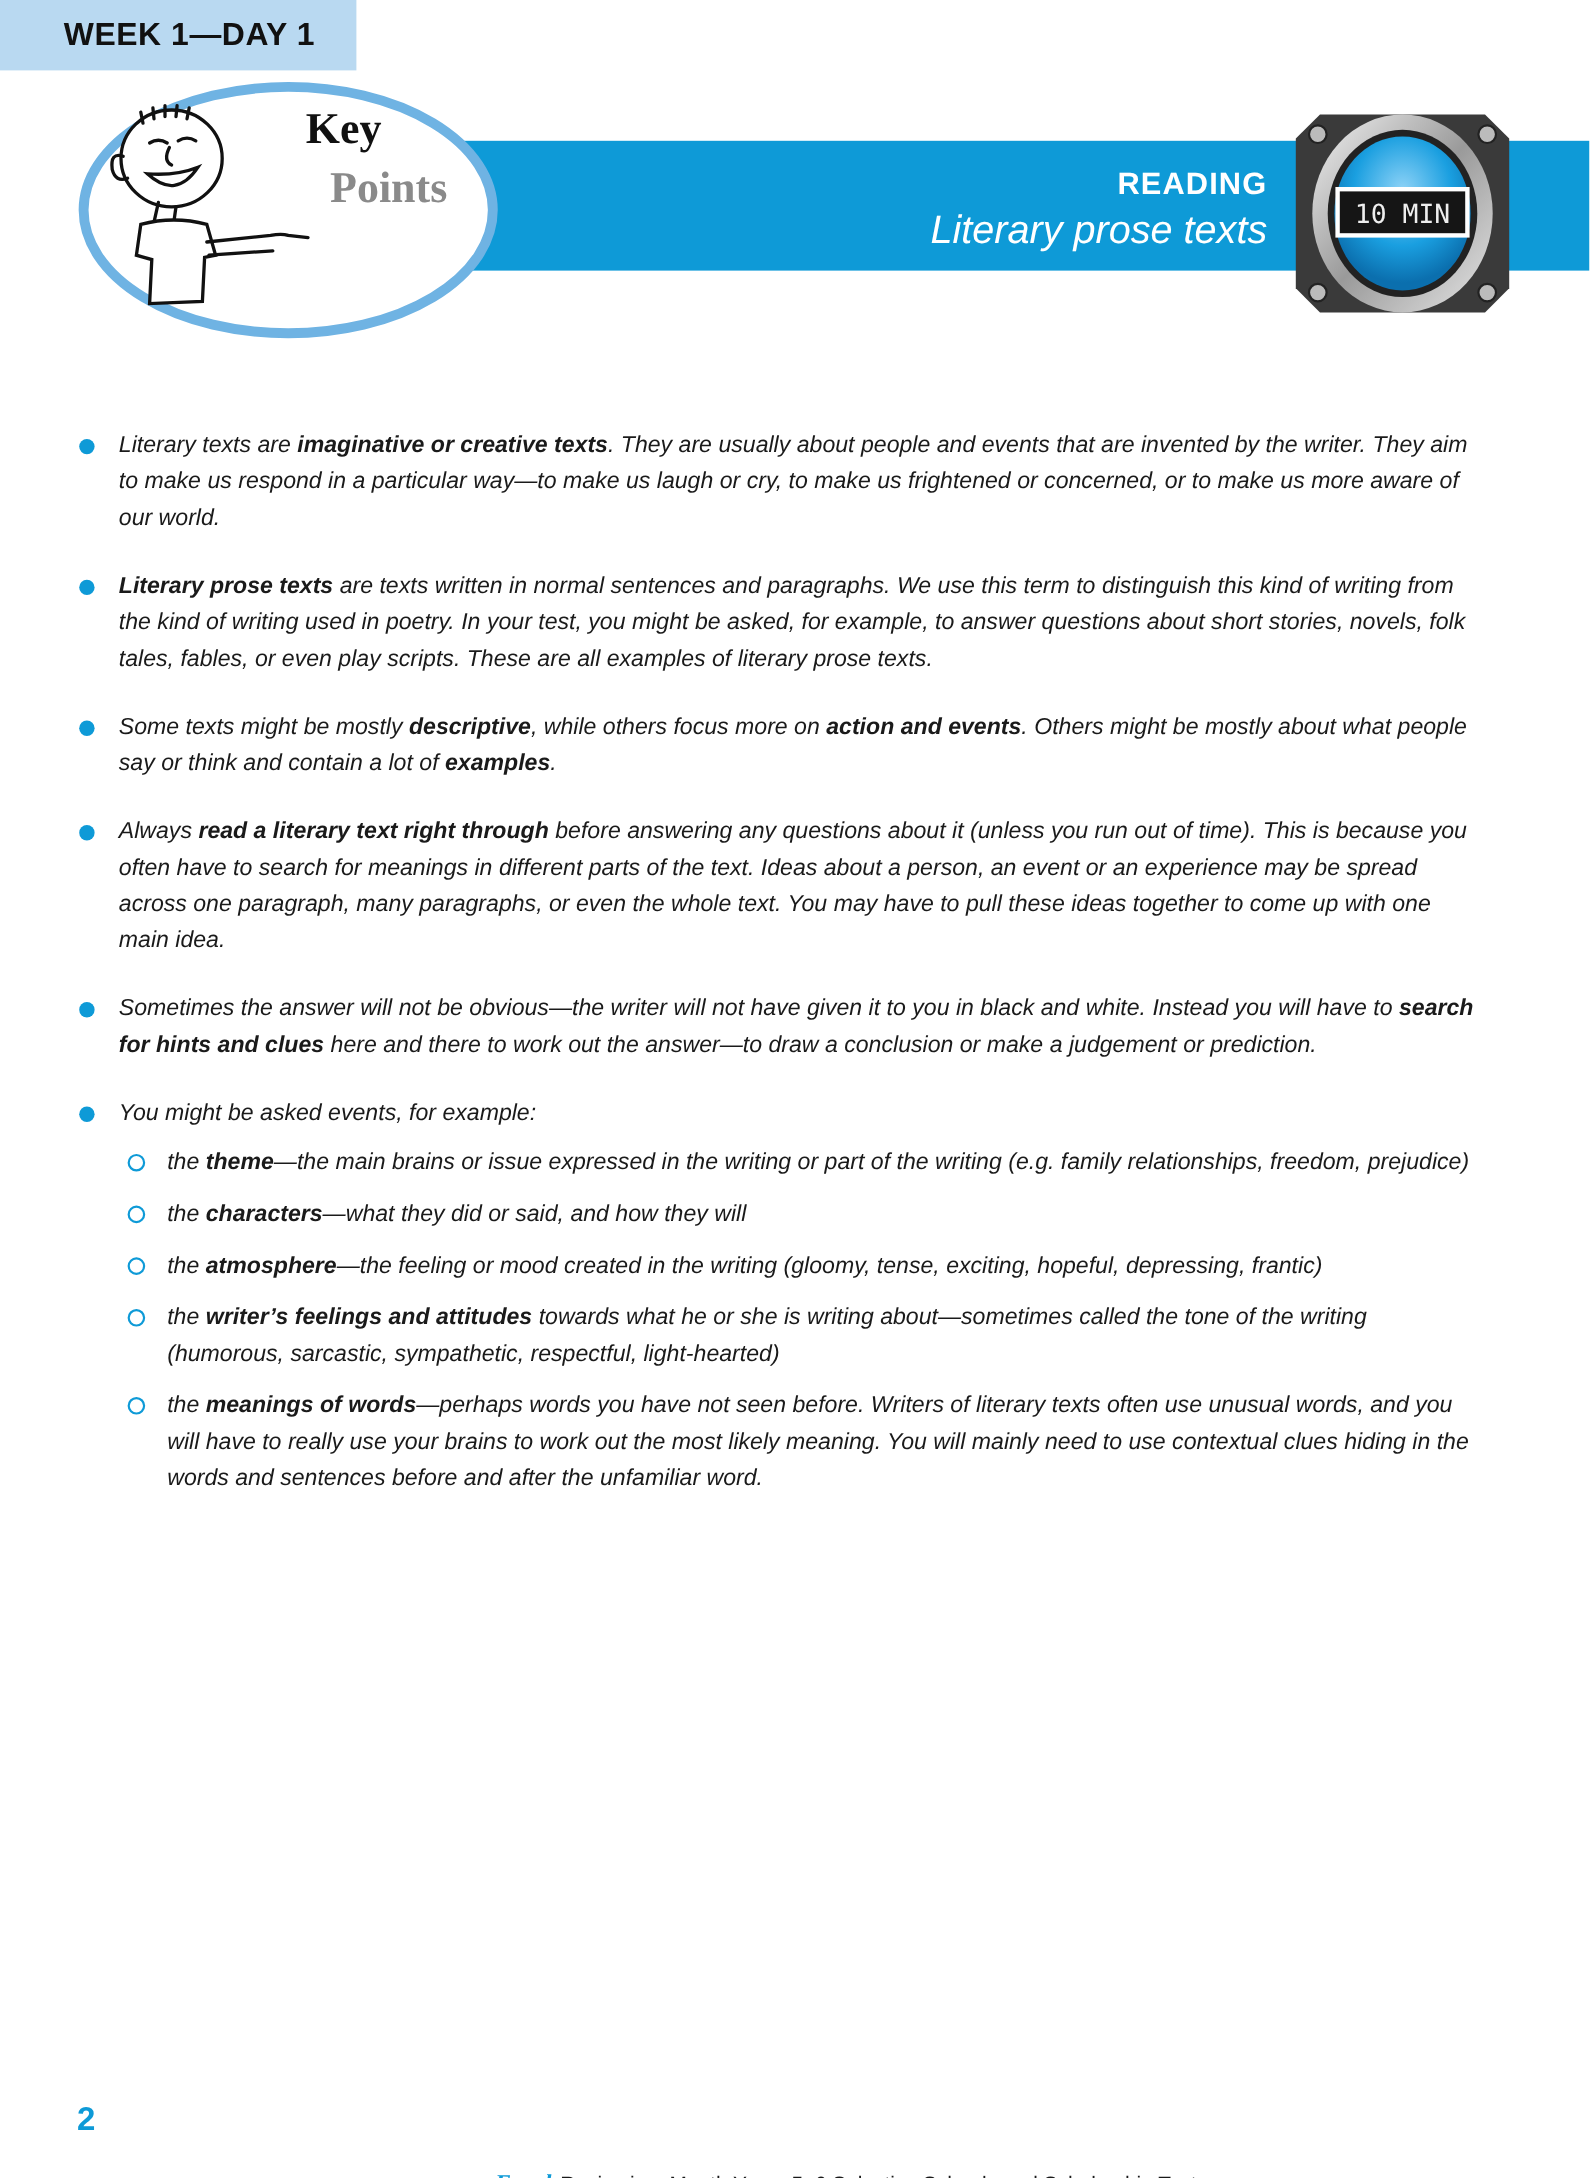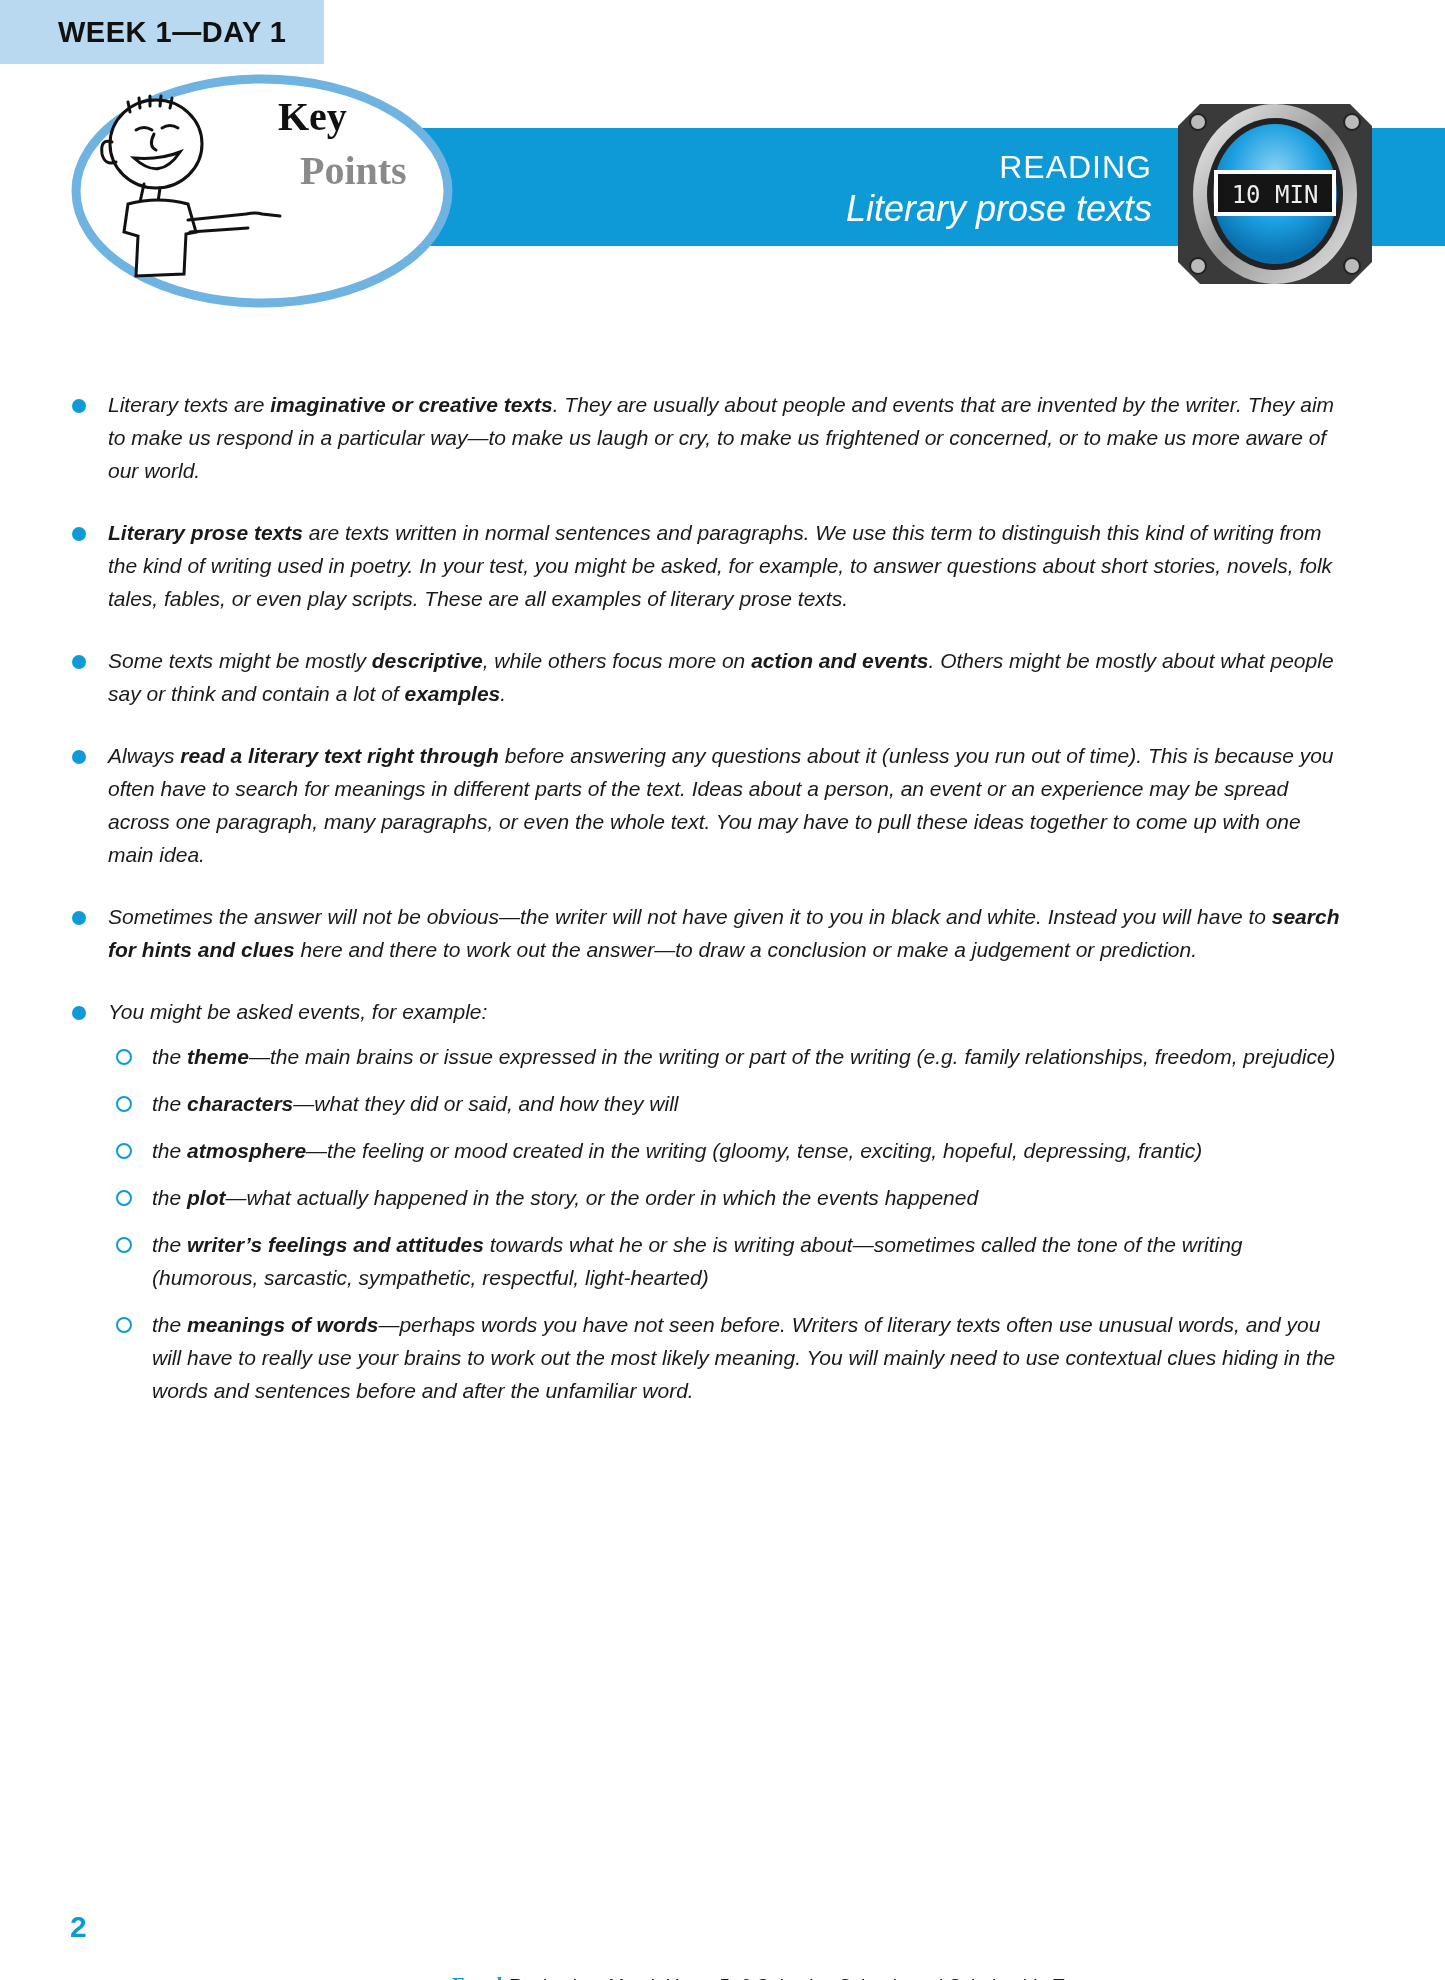--- a/index.html
+++ b/index.html
@@ -16,21 +16,21 @@
     margin-left:58px; font-weight:bold; font-size:29px; color:#111;
     letter-spacing:0.5px;
   }
   .banner {
     position:absolute; left:380px; top:128px; width:1065px; height:118px;
     background:#0e9ad7;
   }
   .banner-text {
     position:absolute; right:293px; top:146px; text-align:right; color:#fff;
   }
-  .banner-title { font-size:32px; font-weight:normal; letter-spacing:1px; line-height:42px; }
+  .banner-title { font-size:28px; font-weight:bold; letter-spacing:1px; line-height:42px; }
   .banner-sub { font-size:36px; font-style:italic; line-height:42px; }
   .keypoints {
     position:absolute; left:70px; top:72px; width:385px; height:238px;
   }
   .timer { position:absolute; left:1170px; top:94px; width:210px; height:200px; }
 
   .content {
     position:absolute; left:70px; top:388px; width:1270px;
     font-size:21px; line-height:33px; color:#1a1a1a;font-style:italic;
   }
@@ -149,24 +149,20 @@
         <div class="sub">
           <span class="ring"></span>
           <div><span>the </span><b>characters</b><span>—what they did or said, and how they will</span></div>
         </div>
         <div class="sub">
           <span class="ring"></span>
           <div><span>the </span><b>atmosphere</b><span>—the feeling or mood created in the writing (gloomy, tense, exciting, hopeful, depressing, frantic)</span></div>
         </div>
         <div class="sub">
           <span class="ring"></span>
-          <div><span>the </span><b>plot</b><span>—what actually happened in the story, or the order in which the events happened</span></div>
-        </div>
-        <div class="sub">
-          <span class="ring"></span>
           <div><span>the </span><b>writer’s feelings and attitudes</b><span> towards what he or she is writing about—sometimes called the tone of the writing (humorous, sarcastic, sympathetic, respectful, light-hearted)</span></div>
         </div>
         <div class="sub">
           <span class="ring"></span>
           <div><span>the </span><b>meanings of words</b><span>—perhaps words you have not seen before. Writers of literary texts often use unusual words, and you will have to really use your brains to work out the most likely meaning. You will mainly need to use contextual clues hiding in the words and sentences before and after the unfamiliar word.</span></div>
         </div>
       </div>
     </div>
   </div>
 

